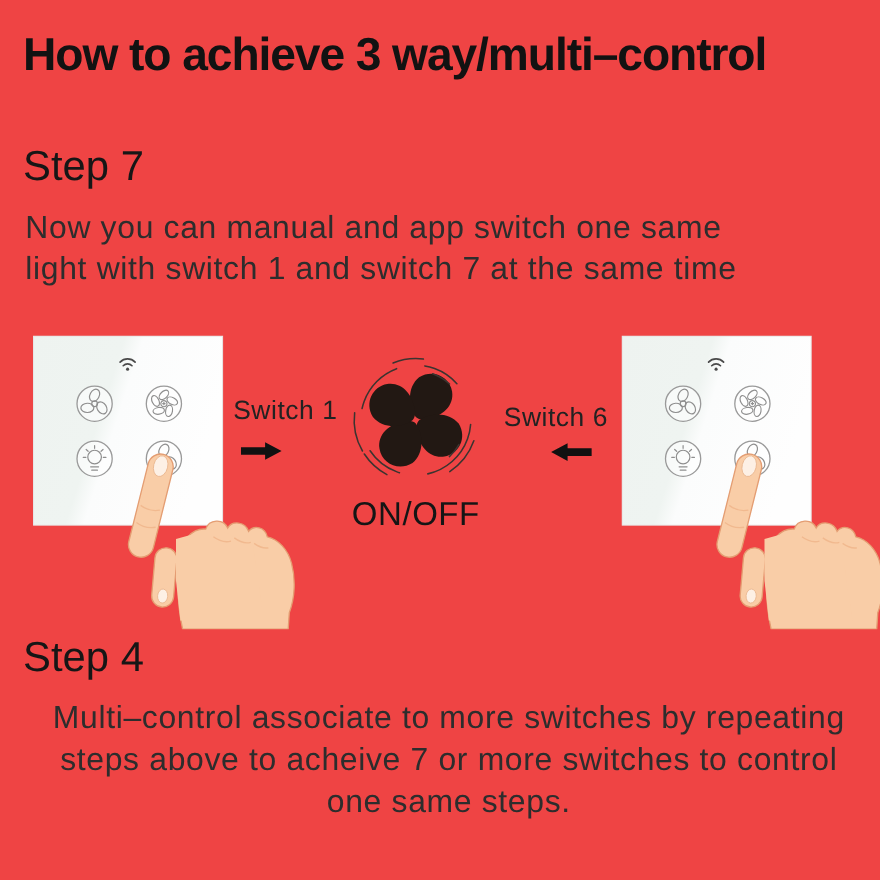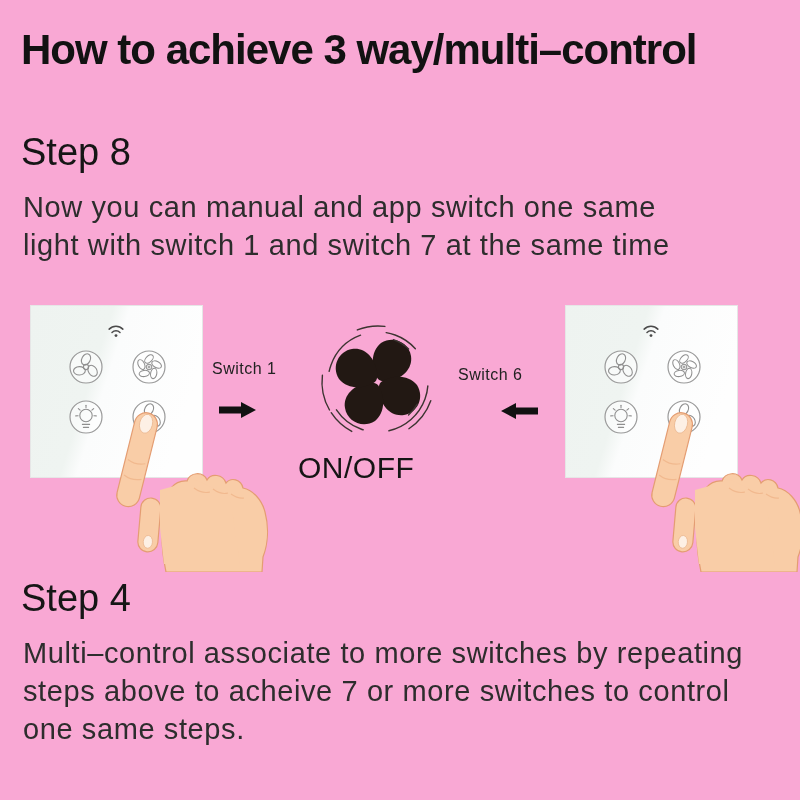--- a/index.html
+++ b/index.html
@@ -1,41 +1,41 @@
 <!DOCTYPE html>
 <html style="--title-text: #121212; --heading-text: #161616; --body-text: #2d2d2d; --panel-tint: #eef3f0; --panel-border: #e6e6e6; --button-stroke: #9a9a9a; --icon-stroke: #8f8f8f; --hand-skin: #f9cda7; --hand-outline: #e49d72; --hand-shade: #f1b98f; --hand-nail: #fdf0e5; --fan-black: #221813; --arrow-black: #111111;"><head>
 <meta charset="utf-8">
 <style>
   html,body{margin:0;padding:0;background:#ffffff;}
   .page{
-    position:relative;width:800px;height:800px;background:#f9a8d4;overflow:hidden;
+    position:relative;width:800px;height:800px;background:#ef4444;overflow:hidden;
     font-family:"Liberation Sans", sans-serif;color:#1a1a1a;
   }
   .abs{position:absolute;}
   .title{
     left:21px;top:26px;width:770px;
     font-size:42px;font-weight:700;letter-spacing:-1px;line-height:1.15;
     color:var(--title-text,#121212);
   }
   .step-heading{
     font-size:38px;font-weight:400;color:var(--heading-text,#161616);letter-spacing:0px;
   }
   .step3-heading{left:21px;top:131px;}
   .step4-heading{left:21px;top:577px;}
   .body-text{
     font-size:29px;font-weight:300;line-height:38px;letter-spacing:.6px;
     color:var(--body-text,#2d2d2d);
   }
   .step3-body{left:23px;top:188px;width:760px;}
-  .step4-body{left:23px;top:634px;width:770px;}
+  .step4-body{left:23px;top:634px;width:770px;text-align:center;}
   .switch-label{
-    font-size:16px;font-weight:400;color:#222;letter-spacing:.5px;
+    font-size:24px;font-weight:400;color:#222;letter-spacing:.5px;
   }
   .onoff{
-    left:298px;top:451px;width:160px;
+    left:298px;top:451px;width:160px;text-align:center;
     font-size:30px;font-weight:500;letter-spacing:.5px;color:#151515;
   }
 </style>
 </head>
 <body>
 
 <div class="page">
 
   <svg width="0" height="0" style="position:absolute" aria-hidden="true">
     <defs>
@@ -120,21 +120,21 @@
           <path d="M-9,63 Q0,67 9,63" fill="none" stroke="#f1b98f" stroke-width="1.2"></path>
         </g>
 
         <path d="M90,78 q8,6 16,4 M109,79 q8,6 15,4 M127,84 q7,5 13,4" fill="none" stroke="#f1b98f" stroke-width="1.2"></path>
       </g>
     </defs>
   </svg>
 
   <div class="abs title">How to achieve 3 way/multi–control</div>
 
-  <div class="abs step-heading step3-heading">Step 8</div>
+  <div class="abs step-heading step3-heading">Step 7</div>
   <div class="abs body-text step3-body">
     <div>Now you can manual and app switch one same</div>
     <div>light with switch 1 and switch 7 at the same time</div>
   </div>
 
   <svg class="abs" style="left:30px;top:305px" width="173" height="173" viewBox="0 0 173 173">
     <use href="#switch-panel-def"></use>
   </svg>
   <svg class="abs" style="left:104px;top:410px" width="175" height="162" viewBox="0 0 175 162">
     <use href="#hand-def"></use>

